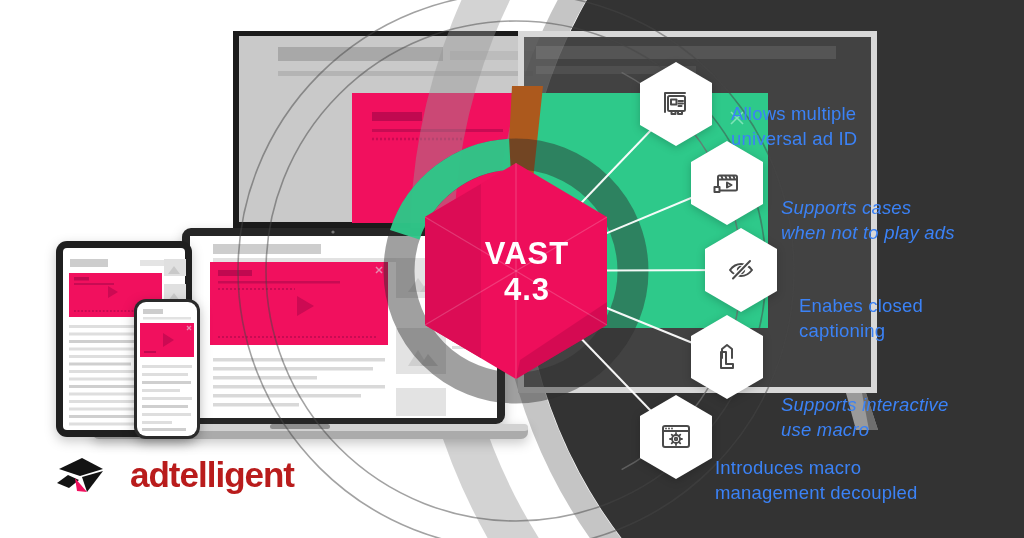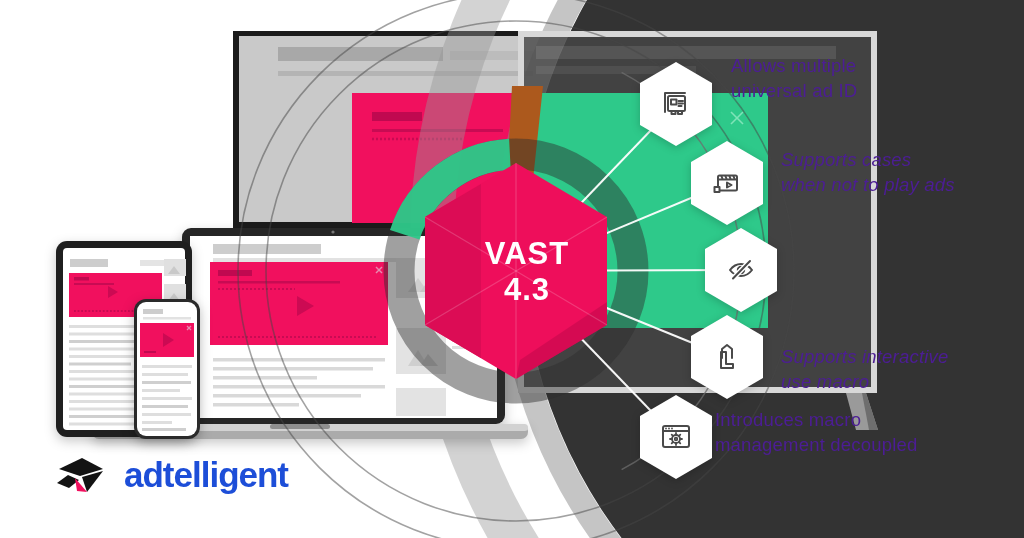--- a/index.html
+++ b/index.html
@@ -1,25 +1,25 @@
 <!DOCTYPE html>
 <html><head>
 <meta charset="utf-8">
 <style>
   html,body{margin:0;padding:0;background:#fff;}
   .stage{position:relative;width:1024px;height:538px;overflow:hidden;background:#fff;
          font-family:"Liberation Sans",sans-serif;}
   .stage svg.art{position:absolute;left:0;top:0;}
-  .label{position:absolute;color:#4c1d95;font:500 18.5px/25px "Liberation Sans",sans-serif;
-         letter-spacing:.2px;white-space:nowrap;}
+  .label{position:absolute;color:#3b82f6;font:500 18.5px/25px "Liberation Sans",sans-serif;
+         letter-spacing:.2px;white-space:nowrap;margin-top:48px;}
   .vast-badge{position:absolute;left:426px;top:236px;width:202px;text-align:center;
               color:#fff;font:700 31px/36px "Liberation Sans",sans-serif;letter-spacing:1px;}
   .logo{position:absolute;left:56px;top:455px;display:flex;align-items:center;}
-  .logo-text{color:#1d4ed8;font:700 35px/40px "Liberation Sans",sans-serif;letter-spacing:-1px;
-             margin-left:18px;}
+  .logo-text{color:#b91c1c;font:700 35px/40px "Liberation Sans",sans-serif;letter-spacing:-1px;
+             margin-left:24px;}
 </style>
 </head>
 <body>
 
 <div class="stage">
 
 <svg class="art" width="1024" height="538" viewBox="0 0 1024 538">
 
   <rect x="0" y="0" width="1024" height="538" fill="#ffffff"></rect>
 
@@ -287,20 +287,24 @@
   </div>
 
   <div class="label" style="left:731px;top:53px;">
     <div>Allows multiple</div>
     <div>universal ad ID</div>
   </div>
   <div class="label" style="left:781px;top:147px;font-style:italic;">
     <div>Supports cases</div>
     <div>when not to play ads</div>
   </div>
+  <div class="label" style="left:799px;top:245px;">
+    <div>Enabes closed</div>
+    <div>captioning</div>
+  </div>
   <div class="label" style="left:781px;top:344px;font-style:italic;">
     <div>Supports interactive</div>
     <div>use macro</div>
   </div>
   <div class="label" style="left:715px;top:407px;">
     <div>Introduces macro</div>
     <div>management decoupled</div>
   </div>
 
   <div class="logo">

